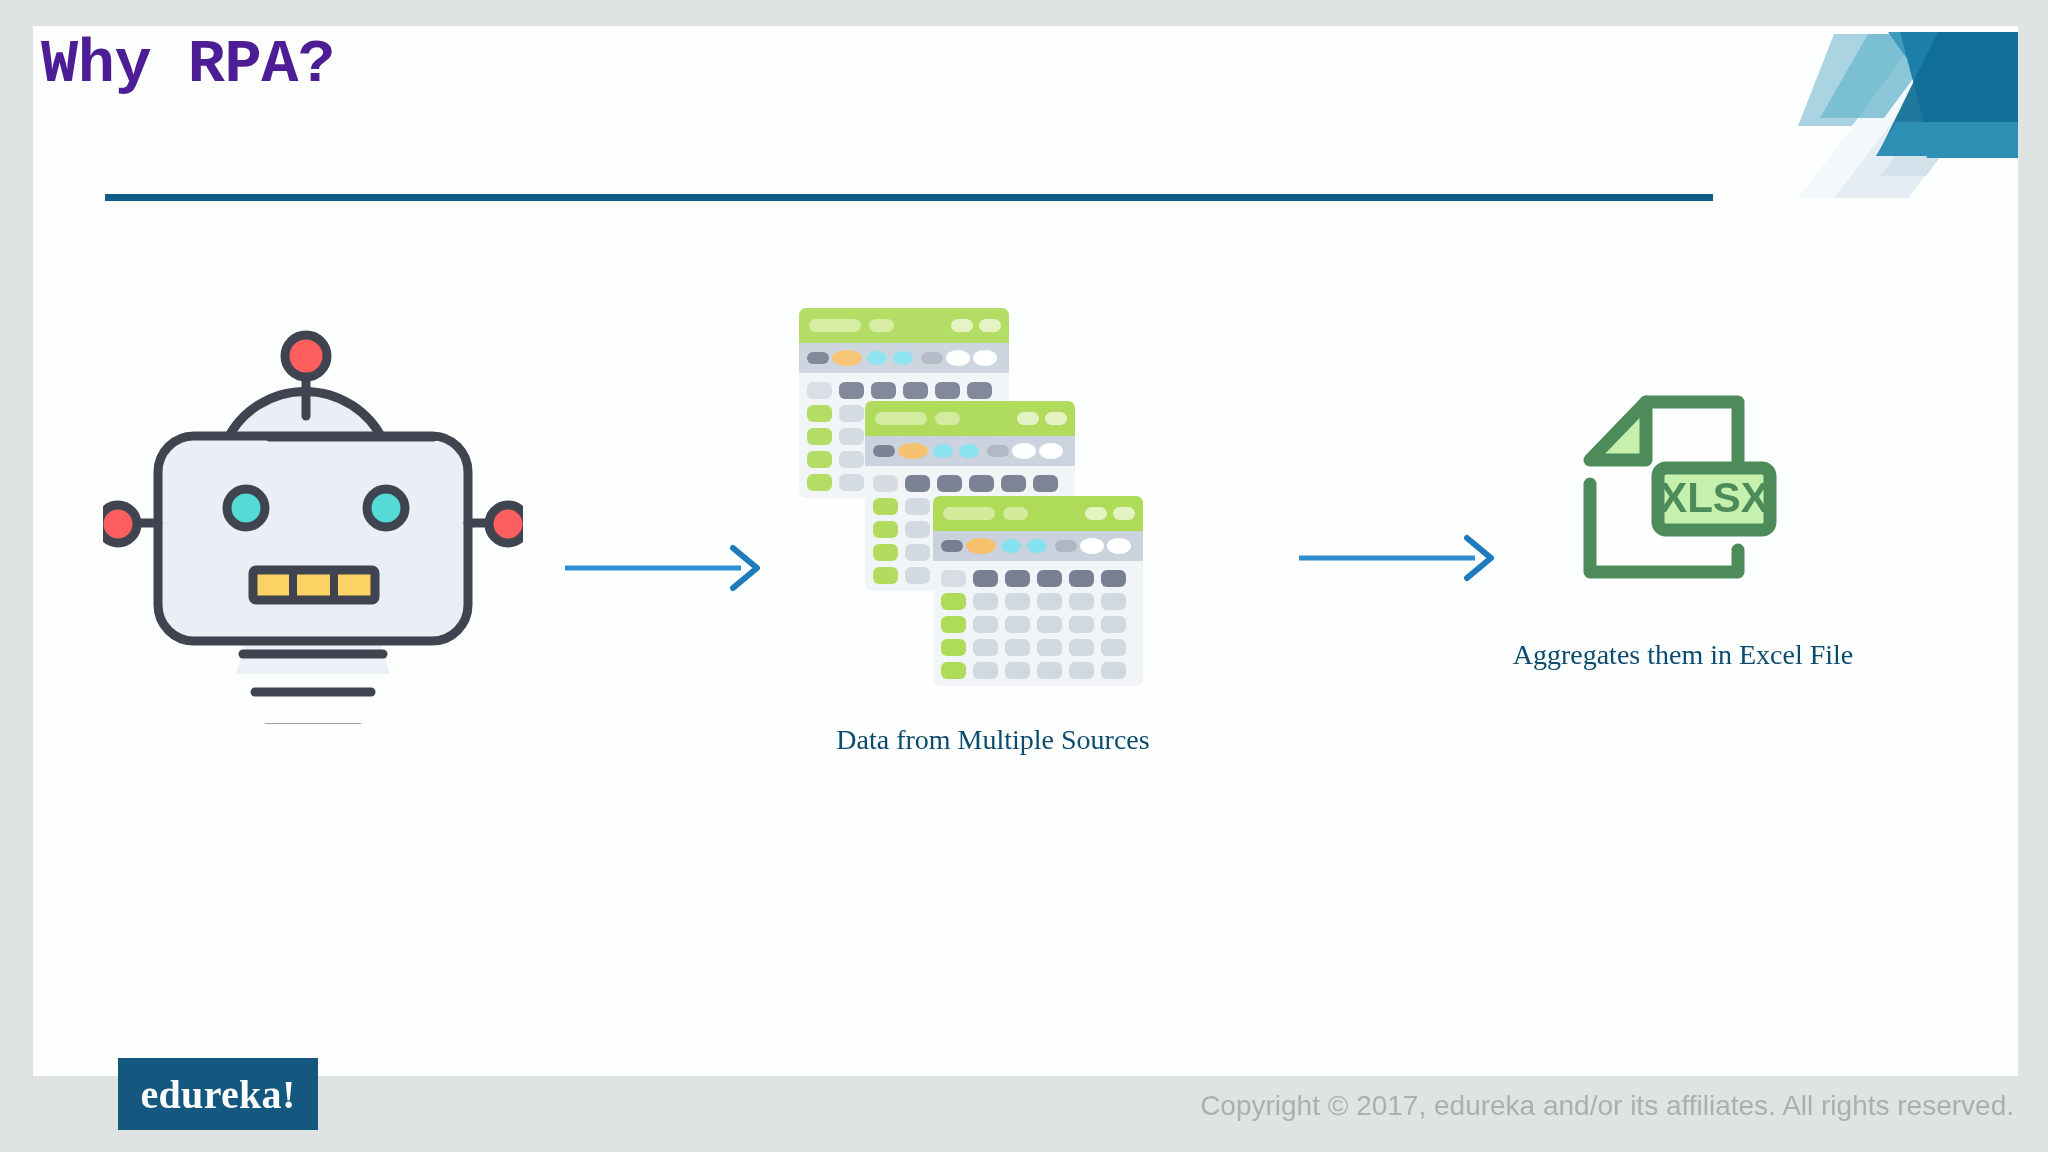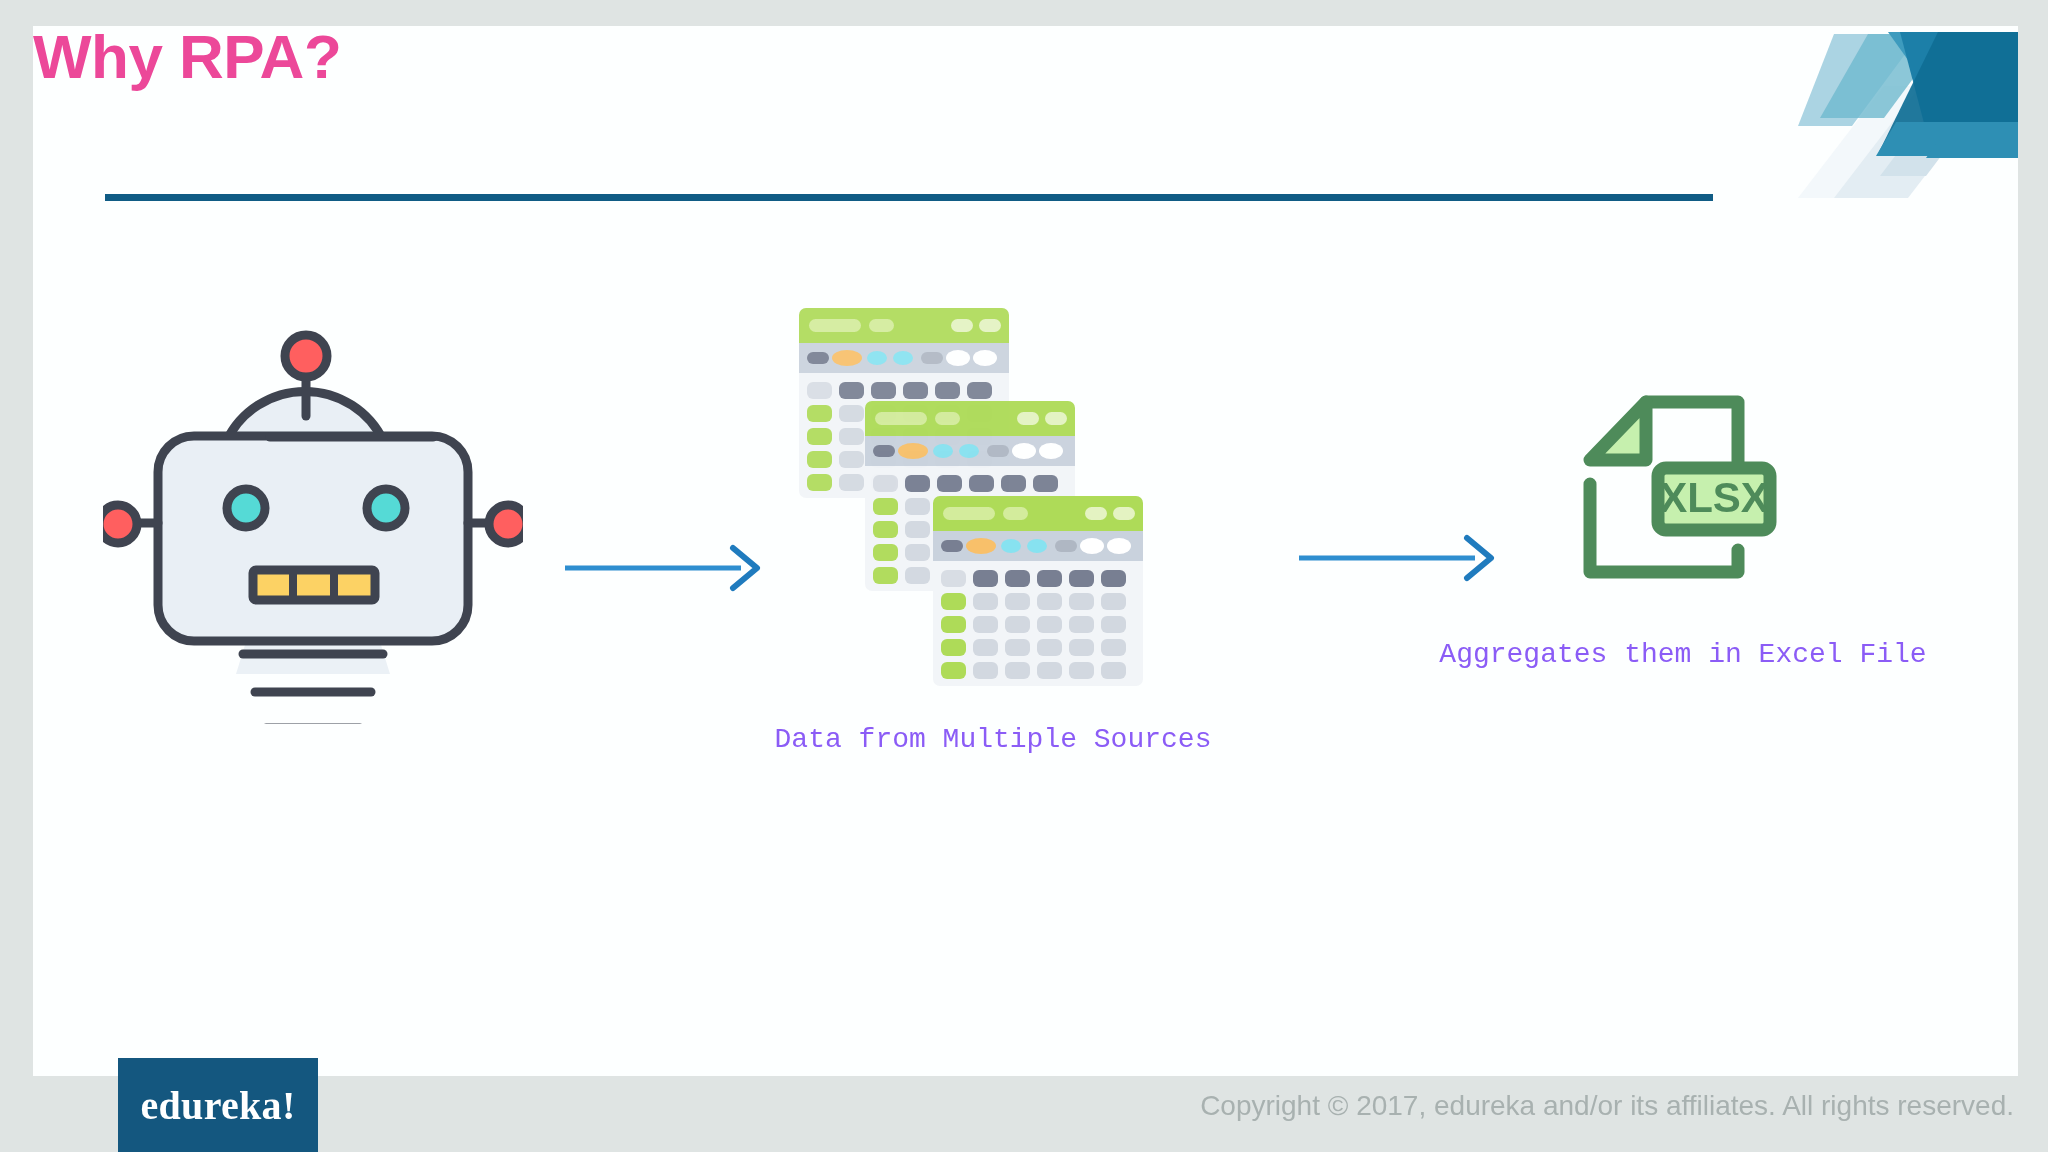--- a/index.html
+++ b/index.html
@@ -24,27 +24,27 @@
   #slide-canvas {
     position: absolute;
     left: 33px;
     top: 26px;
     width: 1985px;
     height: 1050px;
     background: #fdffff;
     overflow: hidden;
   }
   #page-title {
-    font-family: Liberation Sans, sans-serif;
+    font-family: Liberation Mono, monospace;
     font-weight: bold;
     font-size: 62px;
     line-height: 1.0;
-    color: #ec4899;
+    color: #4c1d95;
     letter-spacing: -0.5px;
-    margin: 0;
+    margin: 8px;
     white-space: nowrap;
   }
   #title-rule {
     position: absolute;
     left: 72px;
     top: 168px;
     width: 1608px;
     height: 7px;
     background: #105C85;
   }
@@ -68,23 +68,23 @@
     top: 280px;
     width: 1985px;
     height: 560px;
   }
 
   .flow-stage {
     position: absolute;
     text-align: center;
   }
   .stage-caption {
-    font-family: Liberation Mono, monospace;
+    font-family: Liberation Serif, serif;
     font-size: 28px;
-    color: #8b5cf6;
+    color: #0c4a6e;
     white-space: nowrap;
     margin-top: 10px;
   }
 
   
   #stage-robot { left: 30px; top: 18px; width: 500px; }
   
   #stage-sources { left: 700px; top: -10px; width: 520px; }
   #stage-sources .stage-caption { margin-top: 28px; }
   
@@ -107,21 +107,21 @@
     bottom: 0;
     width: 2048px;
     height: 76px;
     background: #dfe4e3;
   }
   #brand-logo {
     position: absolute;
     left: 118px;
     top: 1058px;
     width: 200px;
-    height: 94px;
+    height: 72px;
     background: #14577F;
     display: flex;
     align-items: center;
     justify-content: center;
   }
   #brand-logo-text {
     font-family: "Liberation Serif", serif;
     font-weight: bold;
     font-size: 40px;
     color: #ffffff;

